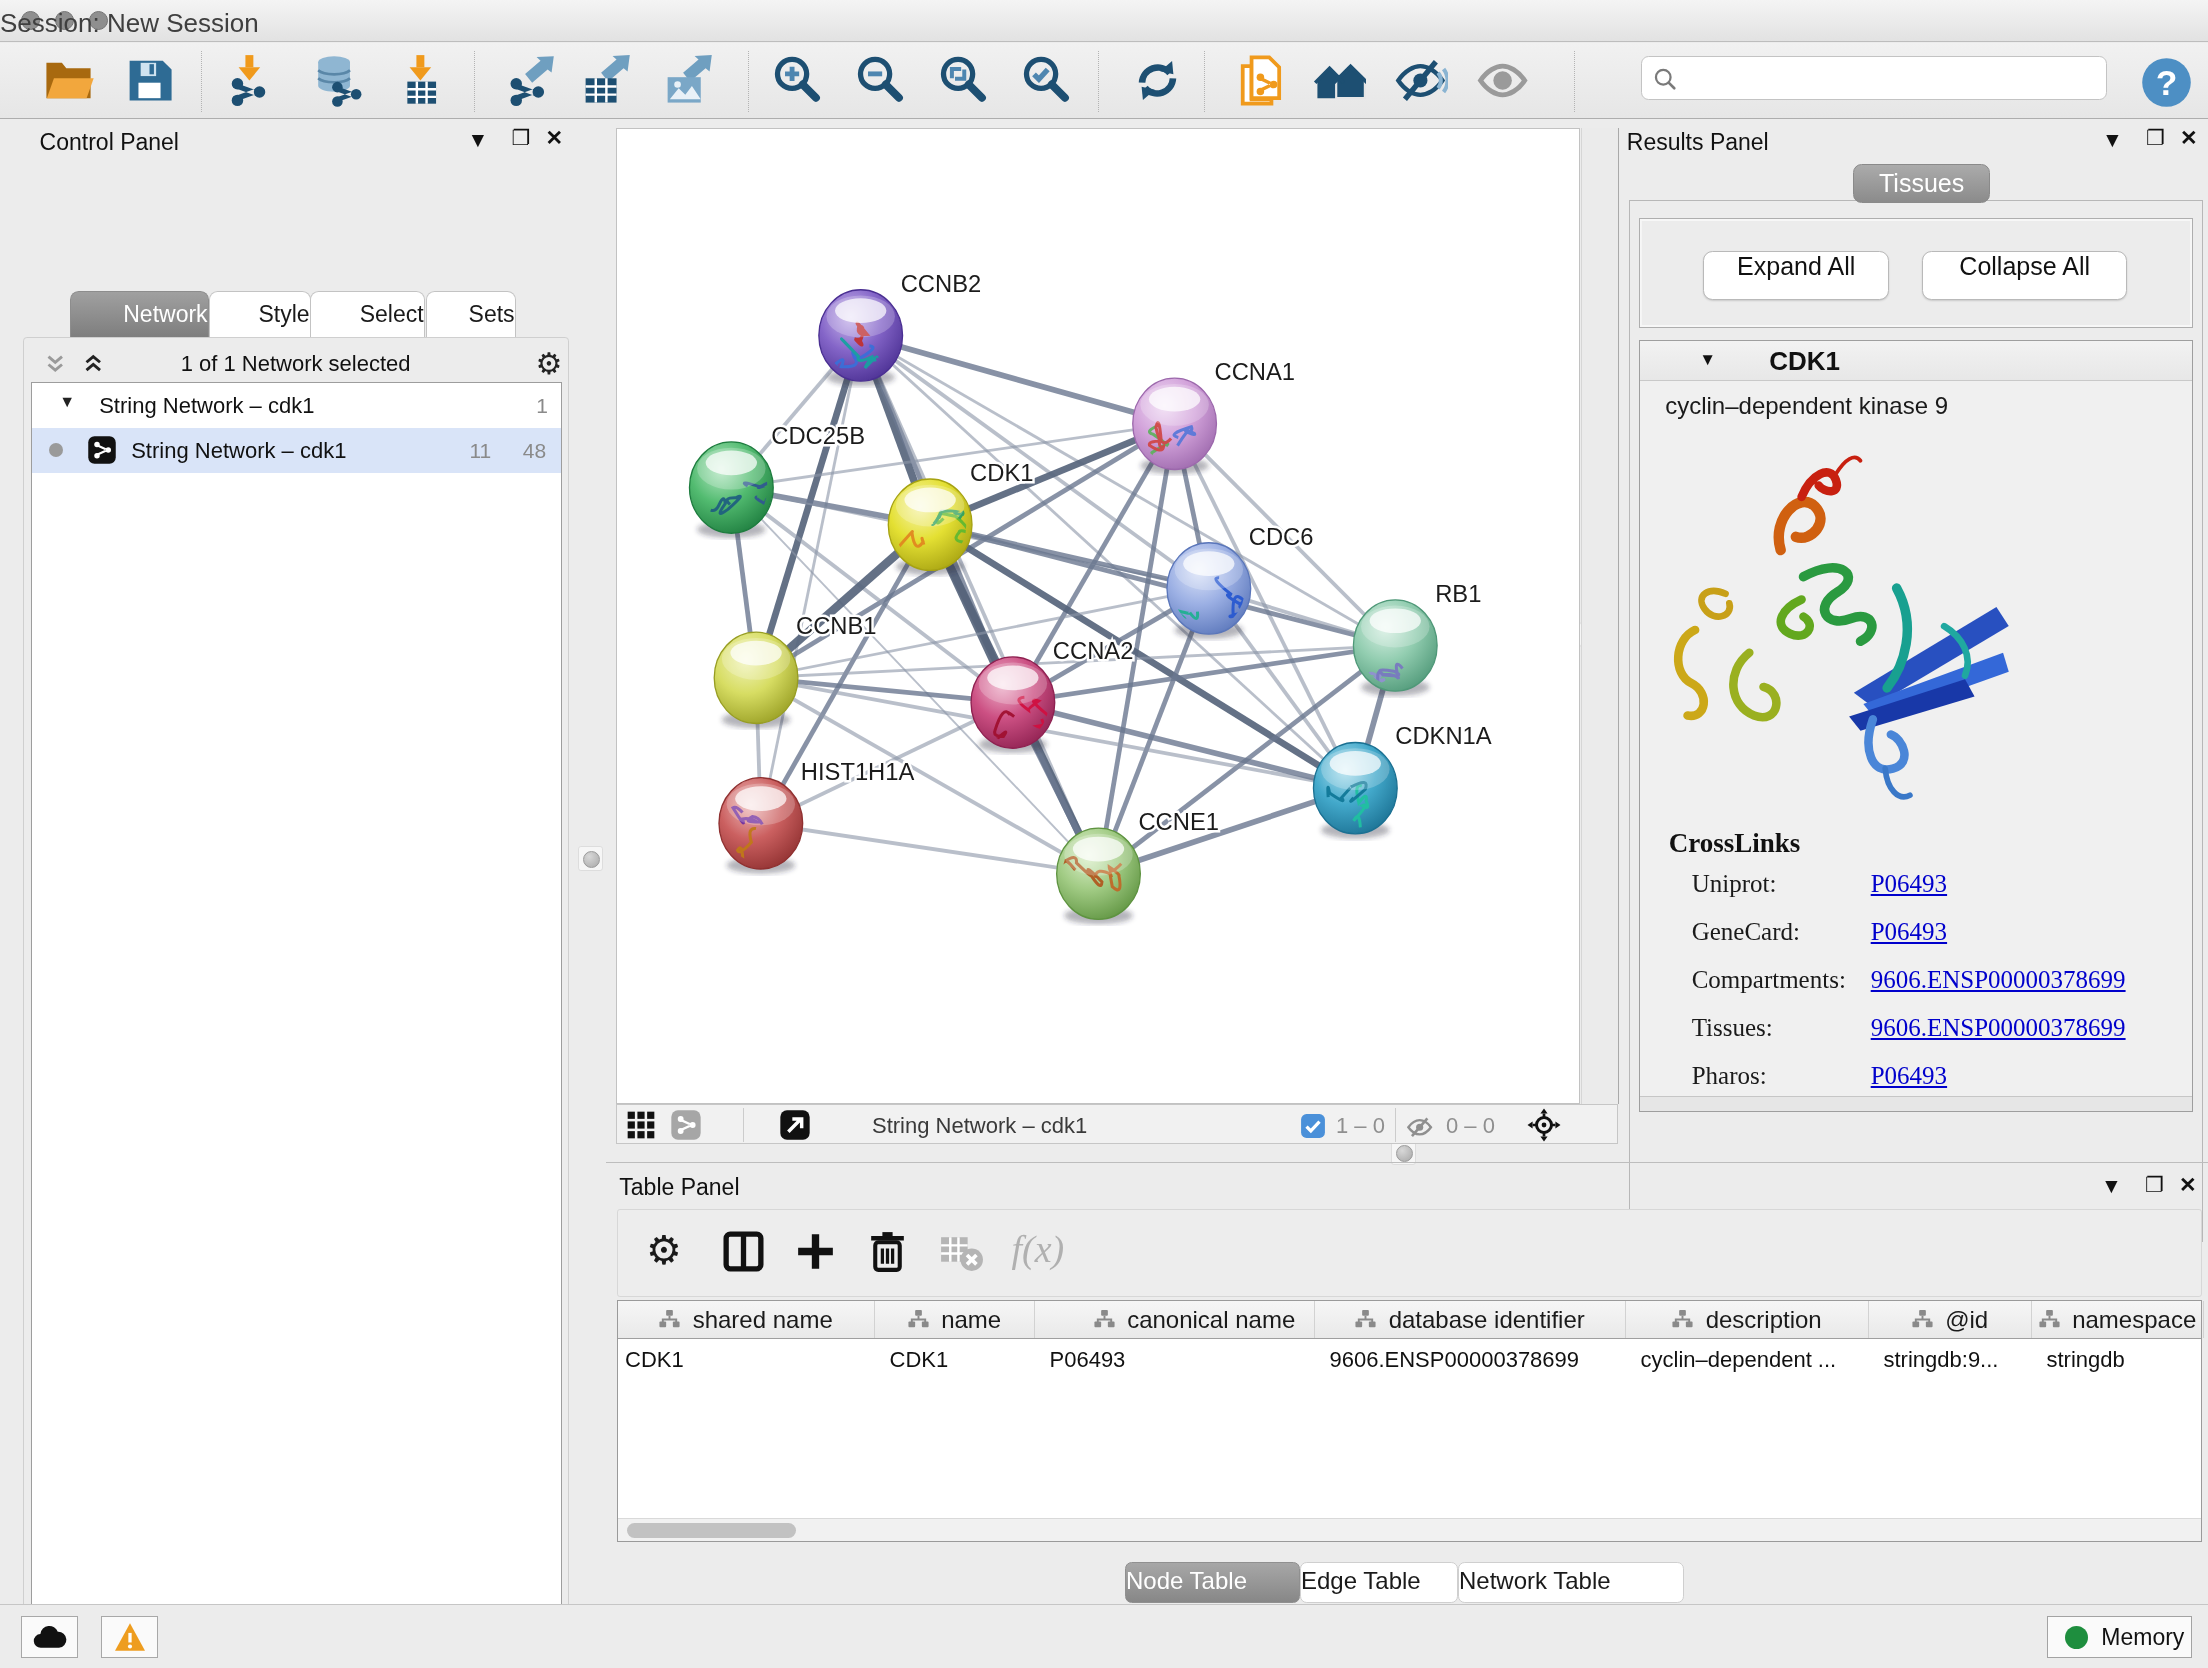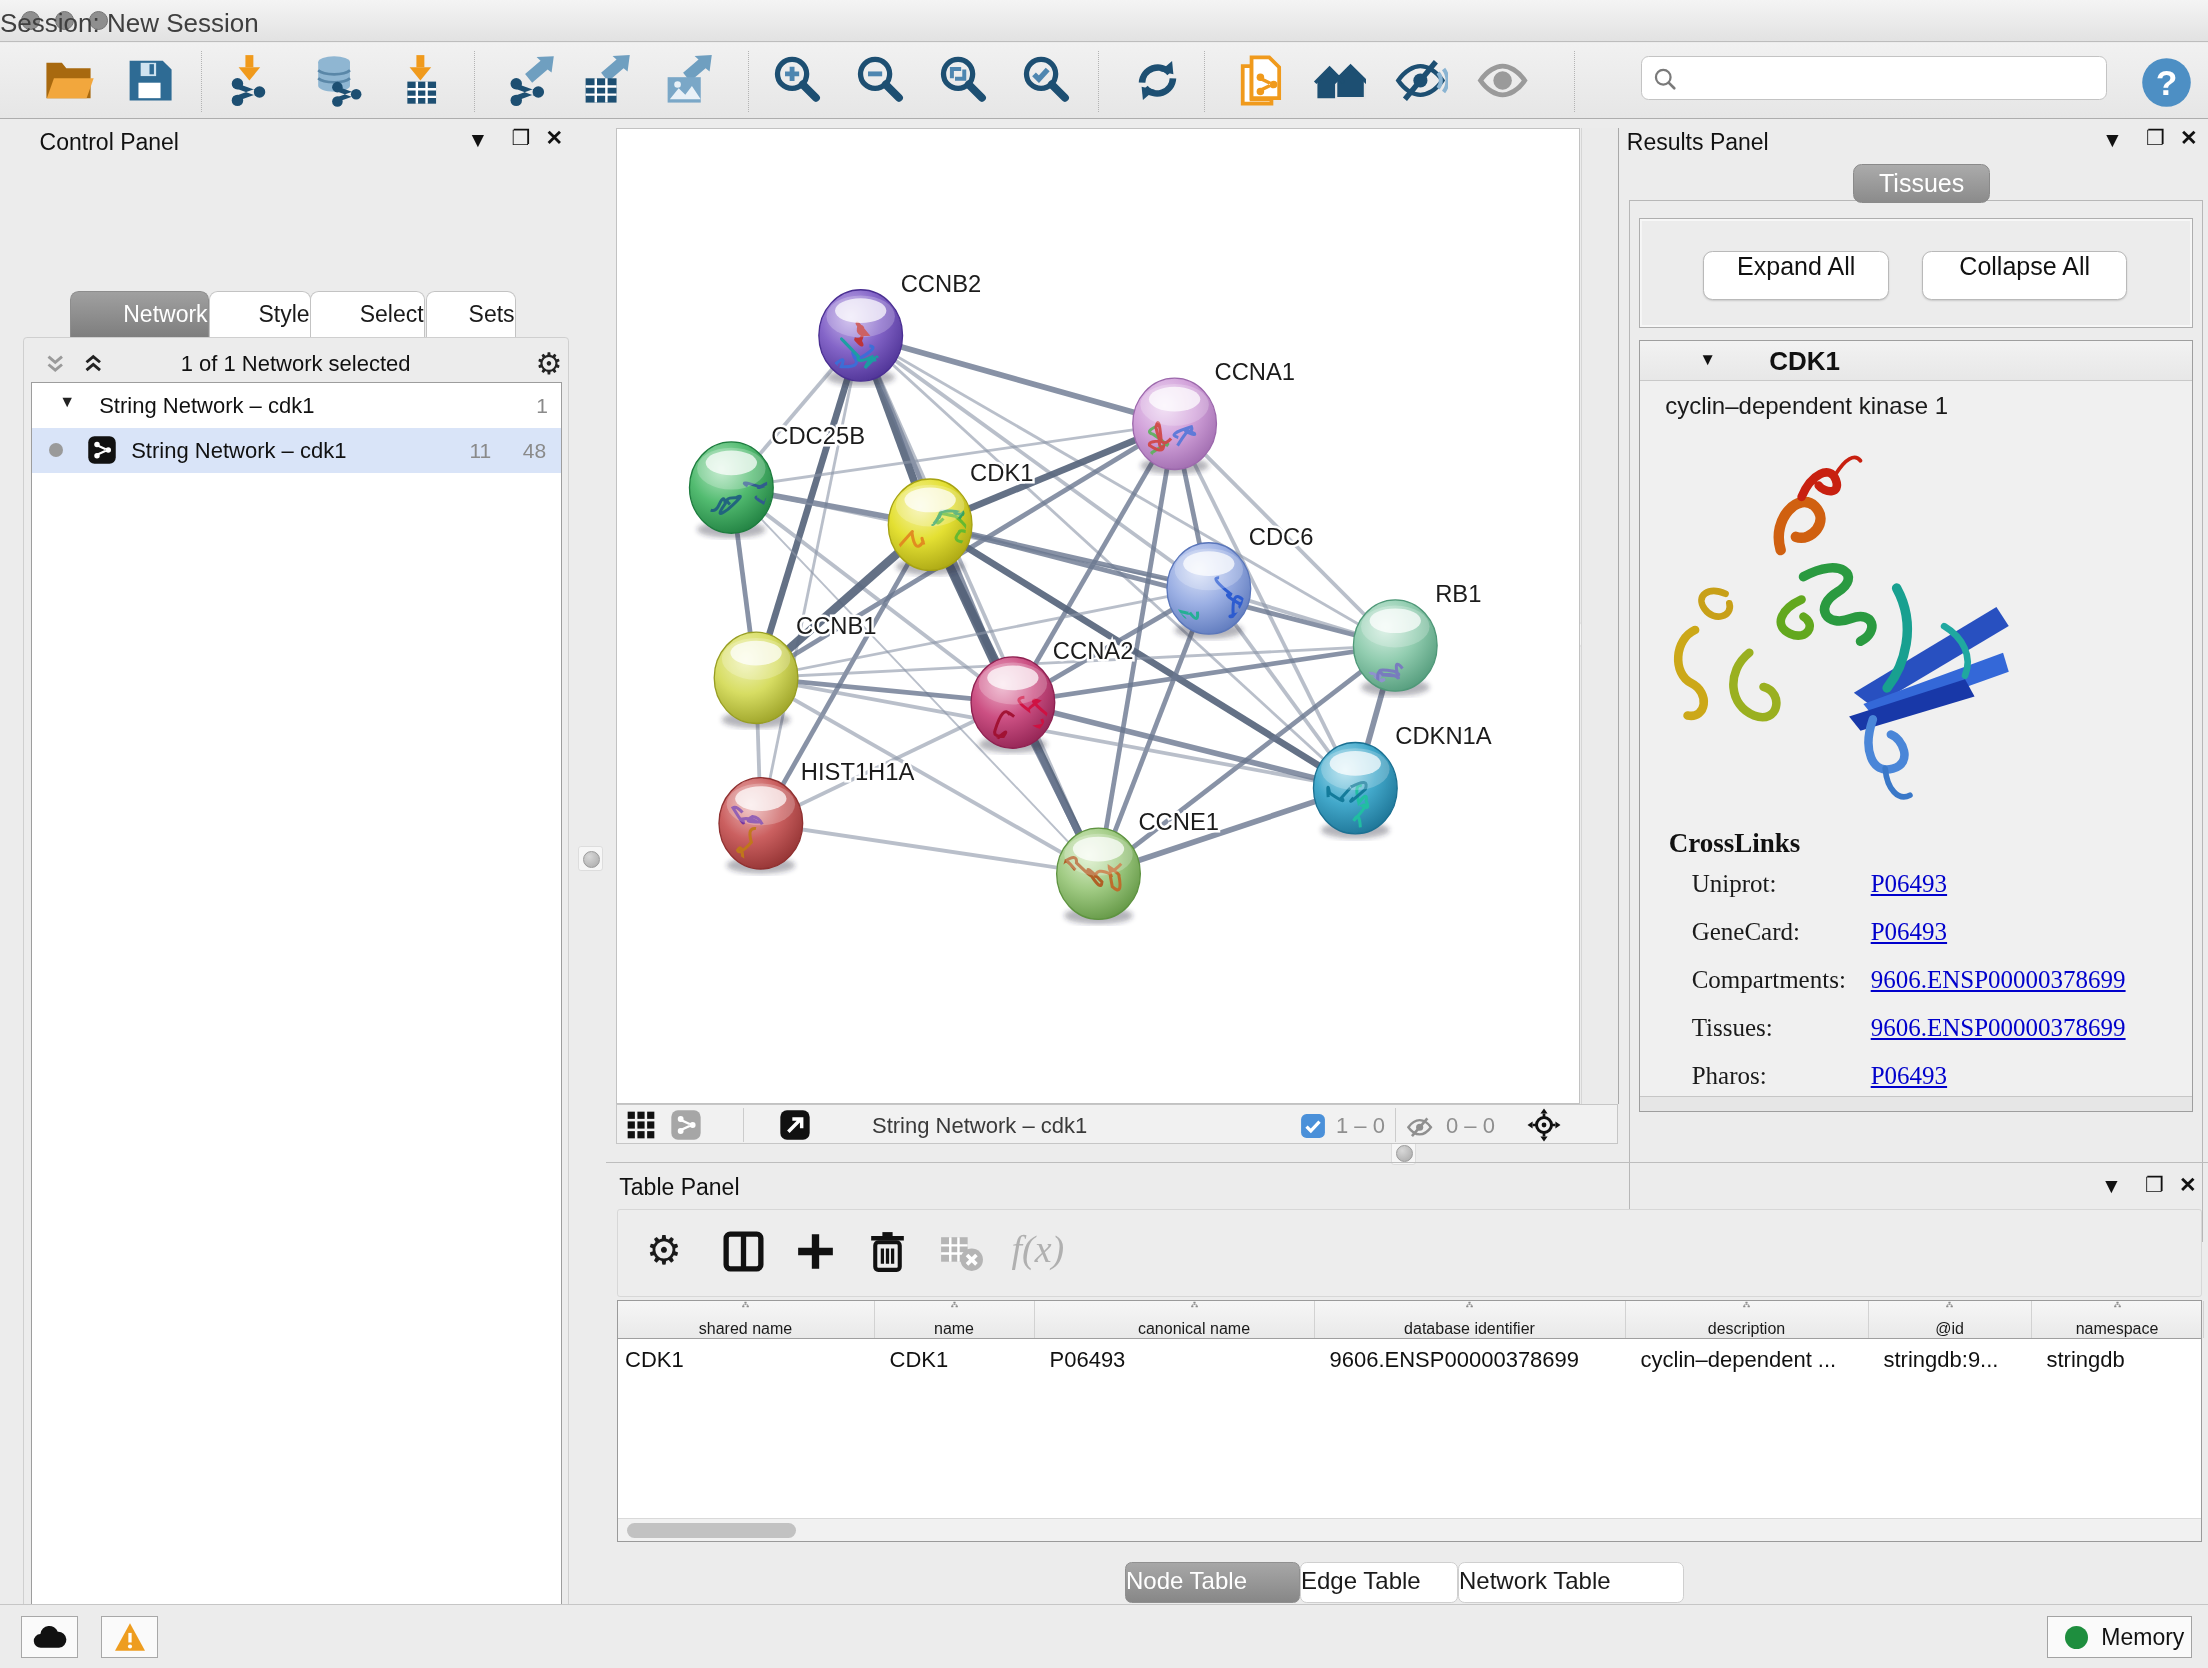--- a/index.html
+++ b/index.html
@@ -99,21 +99,21 @@
   #tp-toolbar { position:absolute; left:10.5px; top:46px; width:1585px; height:88px;
     background:#ededed; border:1px solid #d7d7d7; border-radius:2.9px; }
   .tp-icon { position:absolute; top:17px; width:49px; height:49px; cursor:pointer; }
   #node-table { position:absolute; left:10.5px; top:137px; width:1585px; height:242px;
     background:#fff; border:1.9px solid #9a9a9a; }
   #nt-header { position:absolute; left:0; top:0; width:100%; height:38px;
     background:linear-gradient(#f6f6f6,#e9e9e9); border-bottom:1.9px solid #9f9f9f;
     display:flex; }
   .col-h { position:relative; height:100%; border-right:1px solid #d2d2d2;
     display:flex; align-items:center; justify-content:center; gap:11.4px;
-    font-size:16px; color:#1a1a1a; overflow:hidden; white-space:nowrap; cursor:pointer;flex-direction:column; }
+    font-size:24px; color:#1a1a1a; overflow:hidden; white-space:nowrap; cursor:pointer; }
   #nt-row { position:absolute; left:0; top:38px; width:100%; height:40px; display:flex; }
   .col-c { height:100%; font-size:22px; color:#111; padding:7.6px 0 0 15px;
     overflow:hidden; white-space:nowrap; }
   #nt-hscroll { position:absolute; left:0; bottom:0; width:100%; height:23px;
     background:#f1f1f1; border-top:1px solid #d9d9d9; }
   #nt-thumb { position:absolute; left:9.5px; top:3.8px; width:169px; height:15px;
     background:#c2c2c2; border-radius:7.6px; cursor:pointer; }
   .tbl-tab { position:absolute; top:399px; height:41px; background:#fff;
     border:1px solid #cfcfcf; border-radius:6.7px; font-size:24px; color:#1a1a1a;
     line-height:36px; cursor:pointer; }
@@ -657,21 +657,21 @@
     <div id="rp-outer">
       <div id="rp-btnbox">
         <div class="rp-btn" style="left:63px;width:186px">Expand All</div>
         <div class="rp-btn" style="left:282px;width:205px">Collapse All</div>
       </div>
       <div id="cdk1-box">
         <div id="cdk1-header">
           <span class="abs" style="left:59px;top:8.6px;font-size:17px;color:#111">▼</span>
           <span id="cdk1-title">CDK1</span>
         </div>
-        <div id="cdk1-desc">cyclin–dependent kinase 1</div>
+        <div id="cdk1-desc">cyclin–dependent kinase 9</div>
         <svg class="abs" style="left:19px;top:95px" width="518" height="385" viewBox="0 0 545 405">
           <g fill="none" stroke-linecap="round">
             <path d="M205 270 L355 180 L368 200 L225 285 Z" fill="#2850c0" stroke="none"></path>
             <path d="M215 282 L362 228 L368 248 L228 298 Z" fill="#3468d8" stroke="none"></path>
             <path d="M200 295 L322 256 L332 274 L212 310 Z" fill="#1838a8" stroke="none"></path>
             <path d="M250 160 C272 200 258 242 240 265" stroke="#18a090" stroke-width="10"></path>
             <path d="M152 148 C192 126 214 148 188 164 C162 180 176 202 202 192 C226 183 232 206 212 216" stroke="#2a9a40" stroke-width="10"></path>
             <path d="M150 172 C128 182 120 200 138 208 C156 216 166 198 152 190" stroke="#62a81e" stroke-width="9"></path>
             <path d="M95 228 C70 248 74 284 100 294 C126 304 132 270 110 264" stroke="#9ab020" stroke-width="9"></path>
             <path d="M38 204 C16 214 14 250 34 260 C54 270 50 298 30 294" stroke="#cca818" stroke-width="9"></path>

